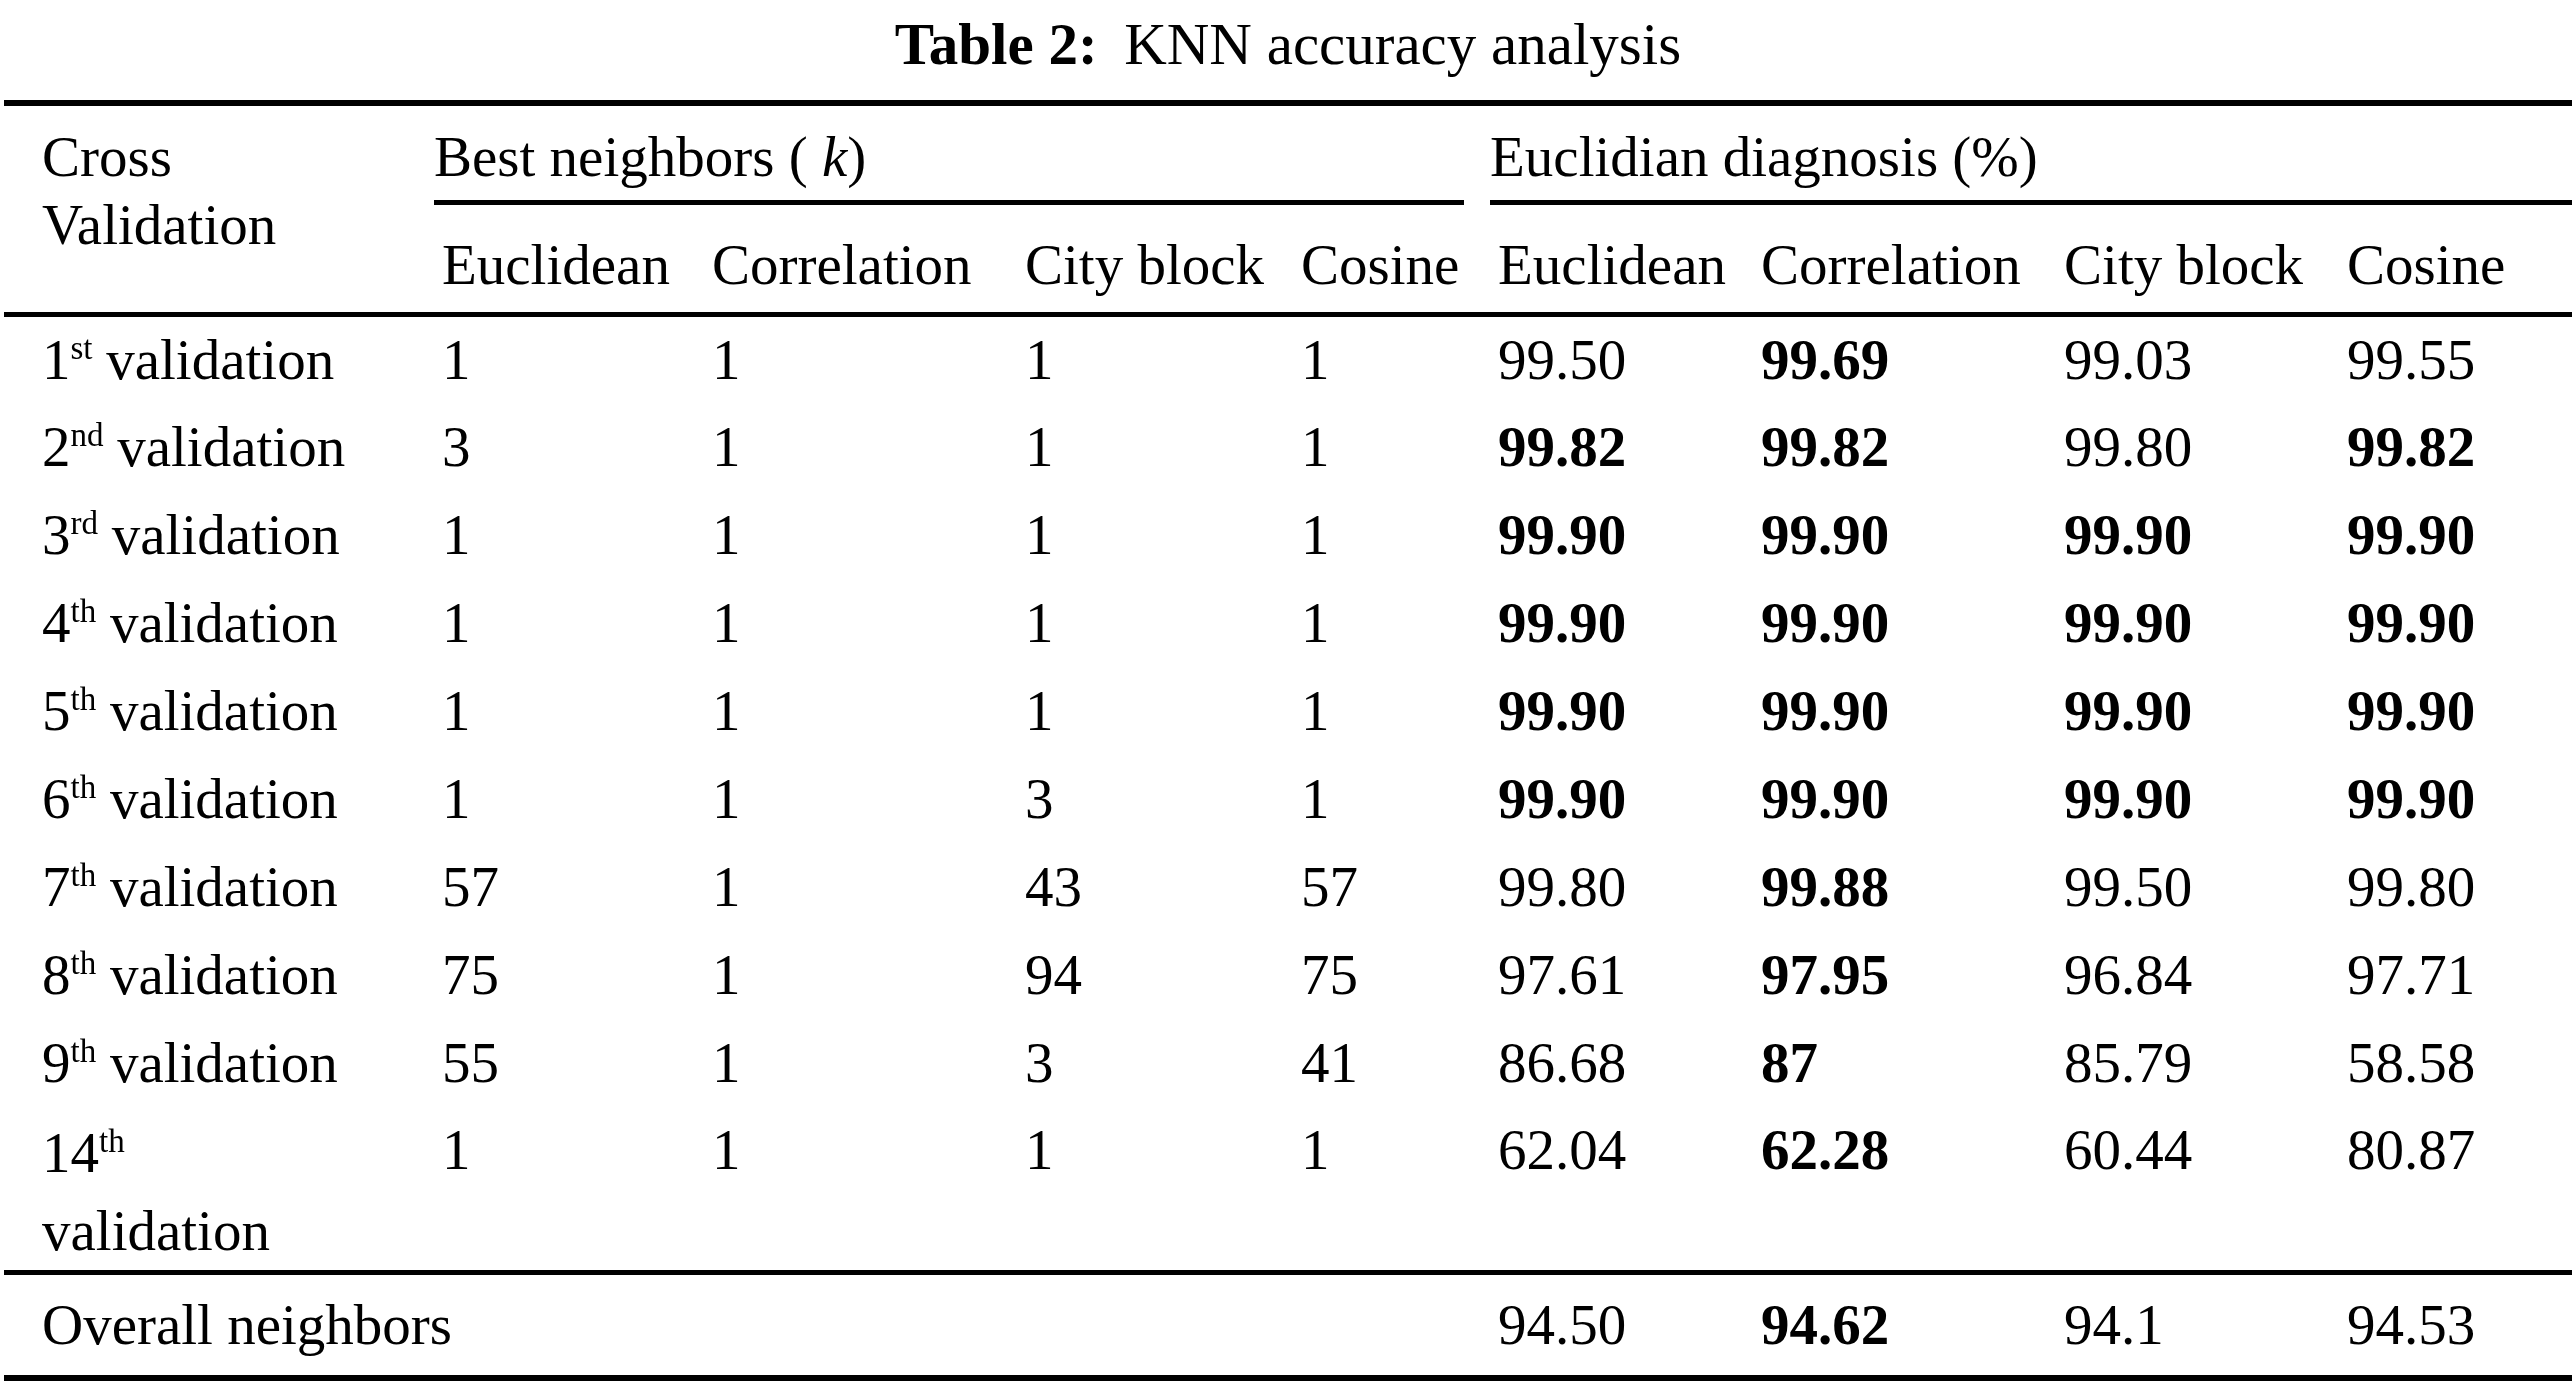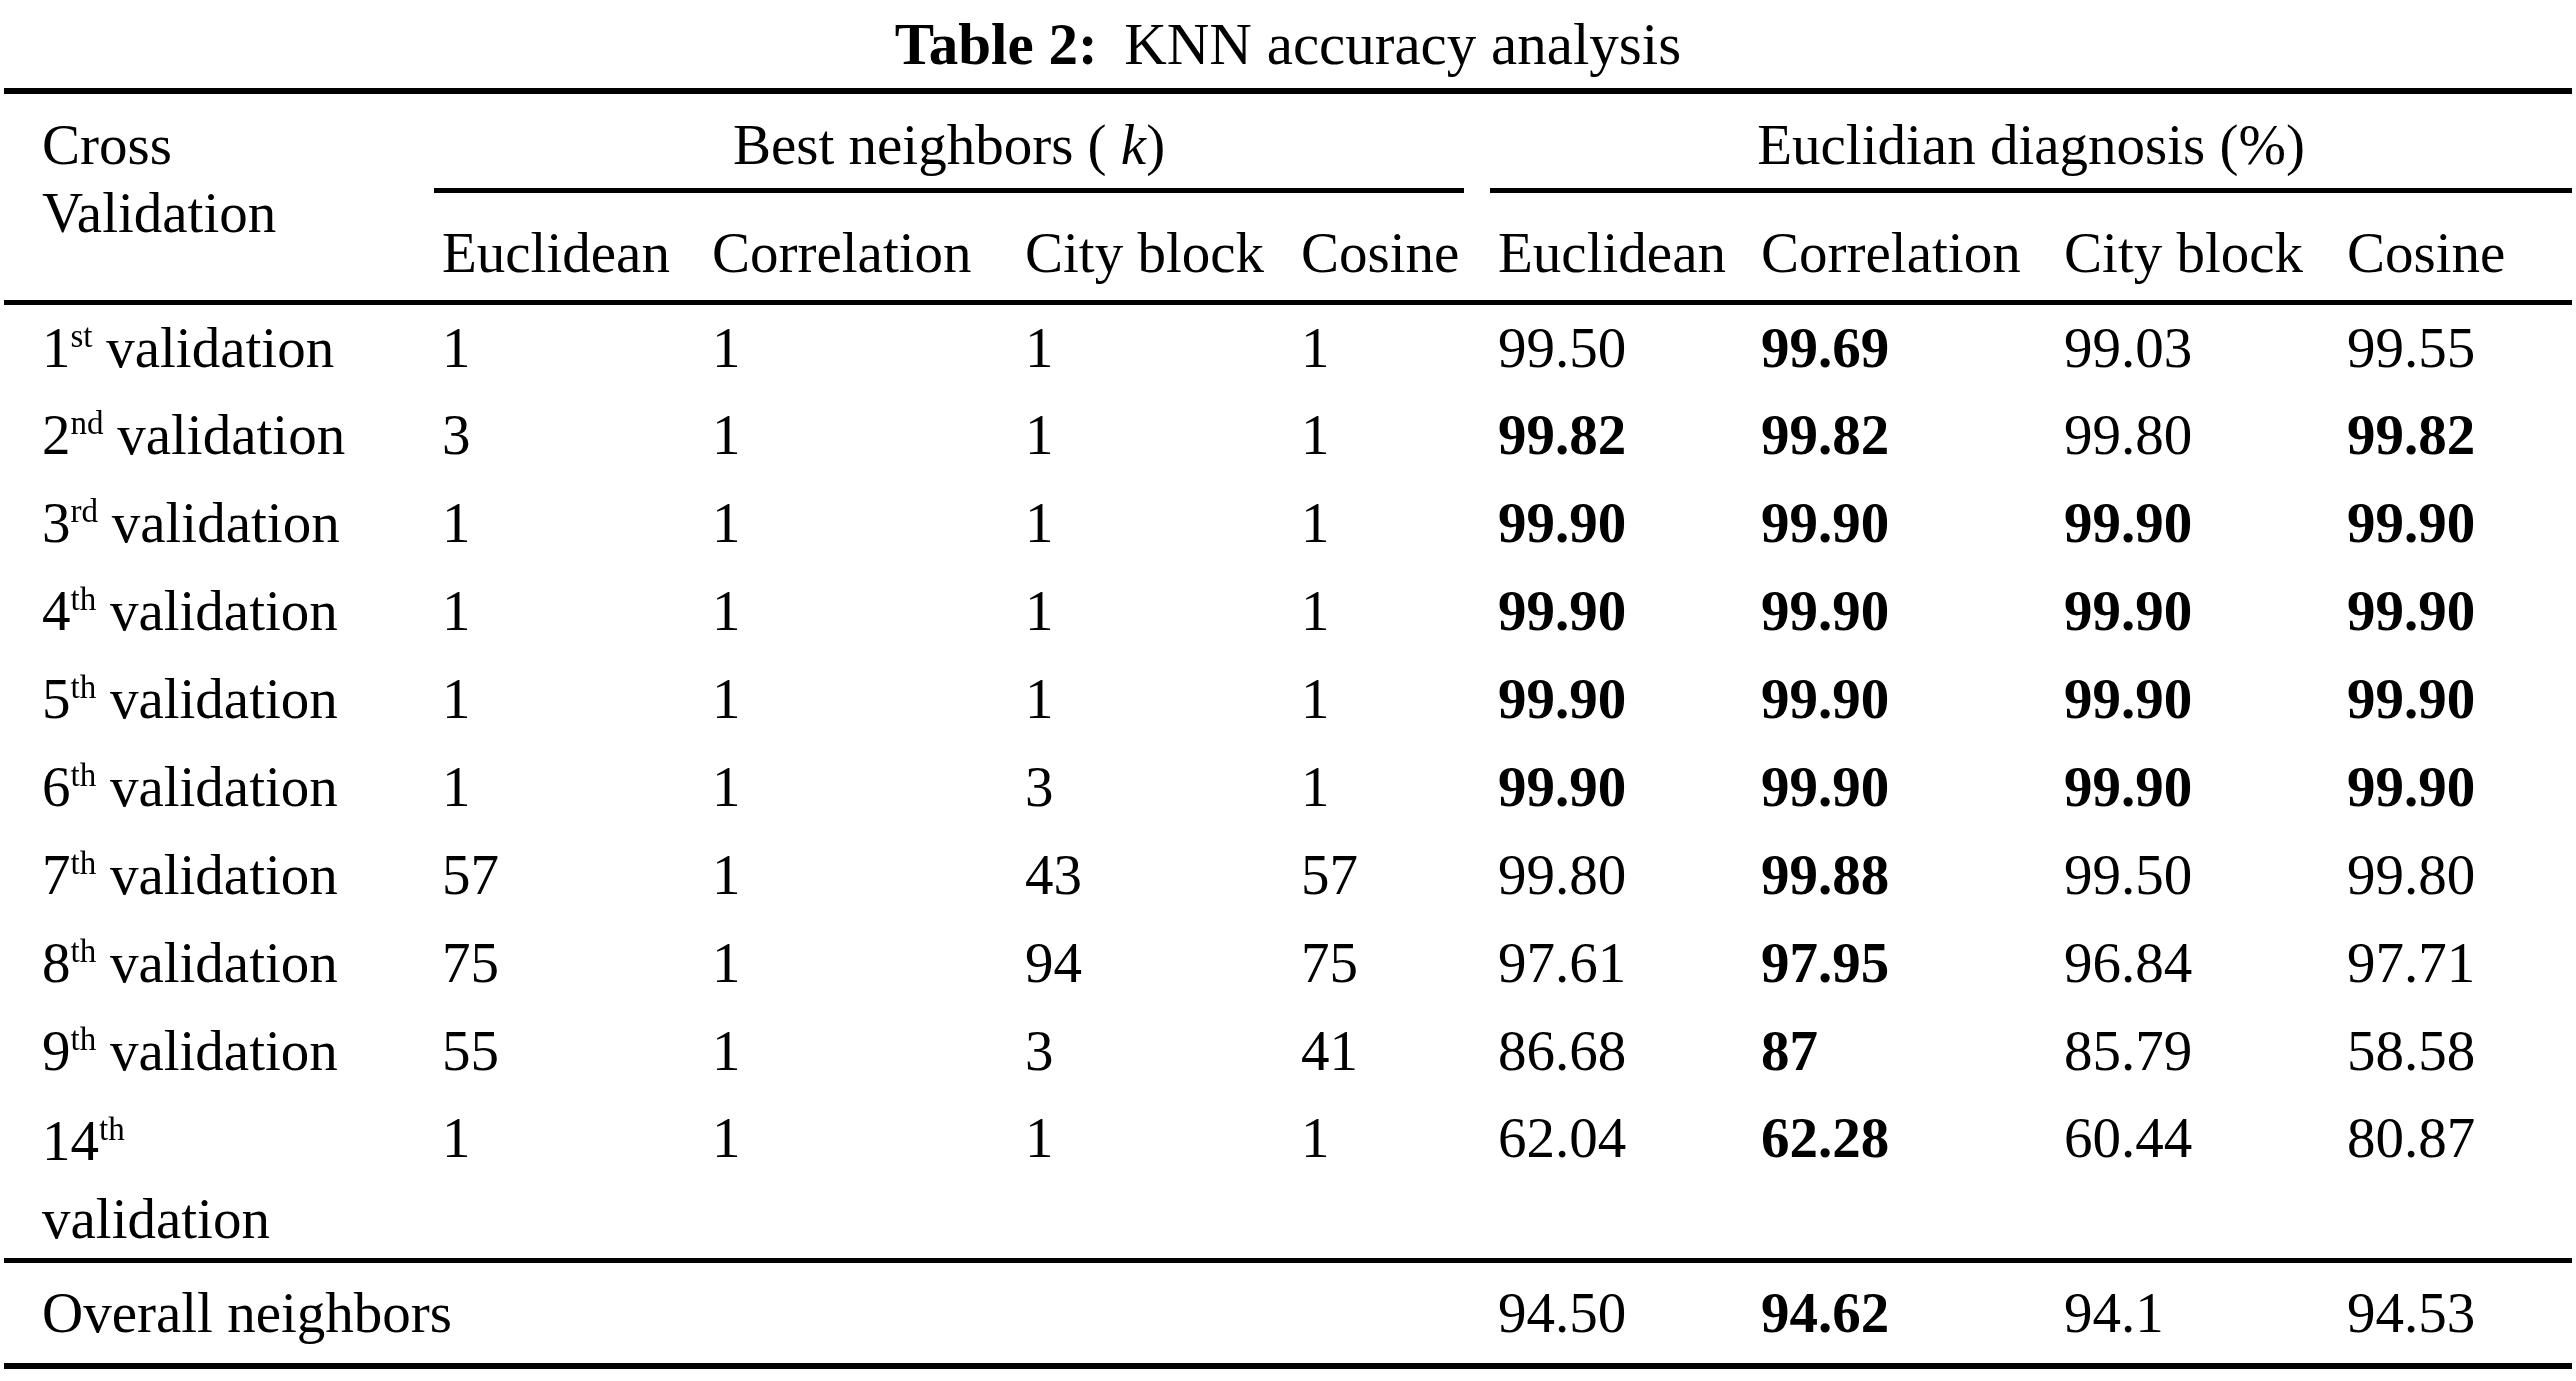--- a/index.html
+++ b/index.html
@@ -27,21 +27,21 @@
     text-align: center;
     font-size: 59px;
     white-space: nowrap;
   }
   .caption .cap-label { font-weight: bold; }
   .caption .cap-text { margin-left: 0.45em; }
 
   table.knn {
     position: absolute;
     left: 4px;
-    top: 88px;
+    top: 100px;
     width: 2568px;
     border-collapse: collapse;
     table-layout: fixed;
     border-top: 6px solid #000;
     border-bottom: 6px solid #000;
     font-size: 57px;
   }
   th, td {
     padding: 0;
     font-weight: normal;
@@ -53,21 +53,20 @@
   tr.h1 { height: 99px; }
   tr.h2 { height: 112px; }
   th.rowlabel {
     vertical-align: top;
     padding-left: 38px;
     padding-top: 17px;
     line-height: 68px;
     border-bottom: 5.3px solid #000;
   }
   th.group {
-    text-align: center;
     vertical-align: bottom;
     padding-bottom: 10.5px;
     border-bottom: 5.3px solid #000;
   }
   th.gap1 { border-bottom: none; }
   th.sub {
     vertical-align: bottom;
     padding-bottom: 14.5px;
     padding-left: 8px;
     border-bottom: 5.3px solid #000;

